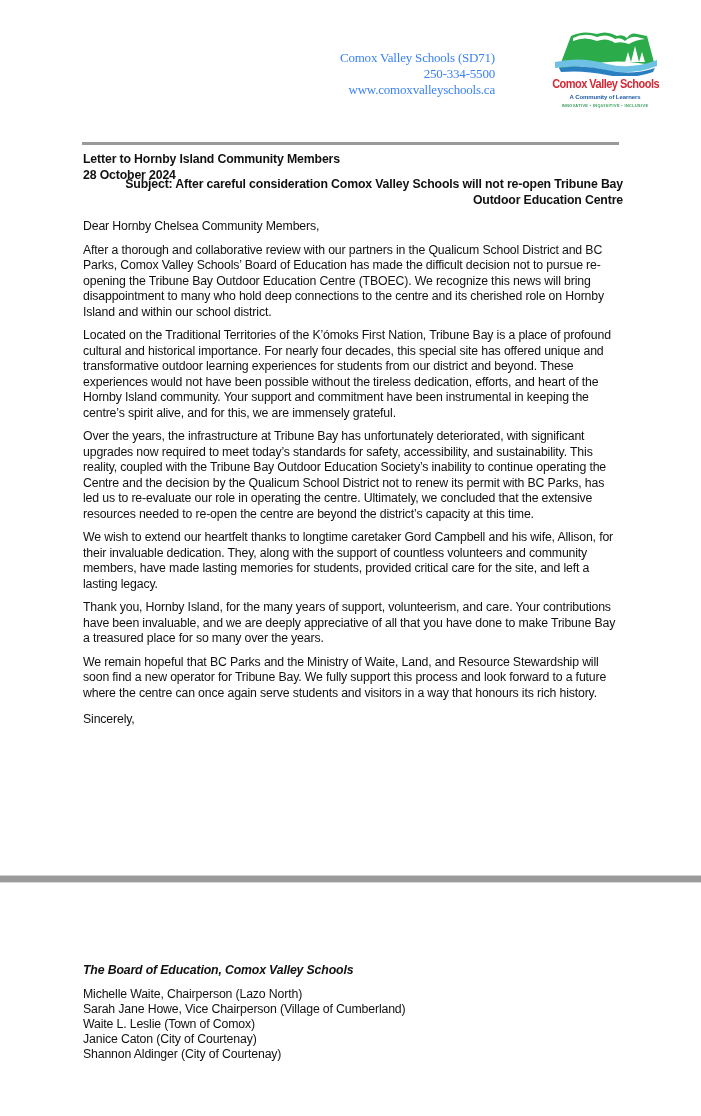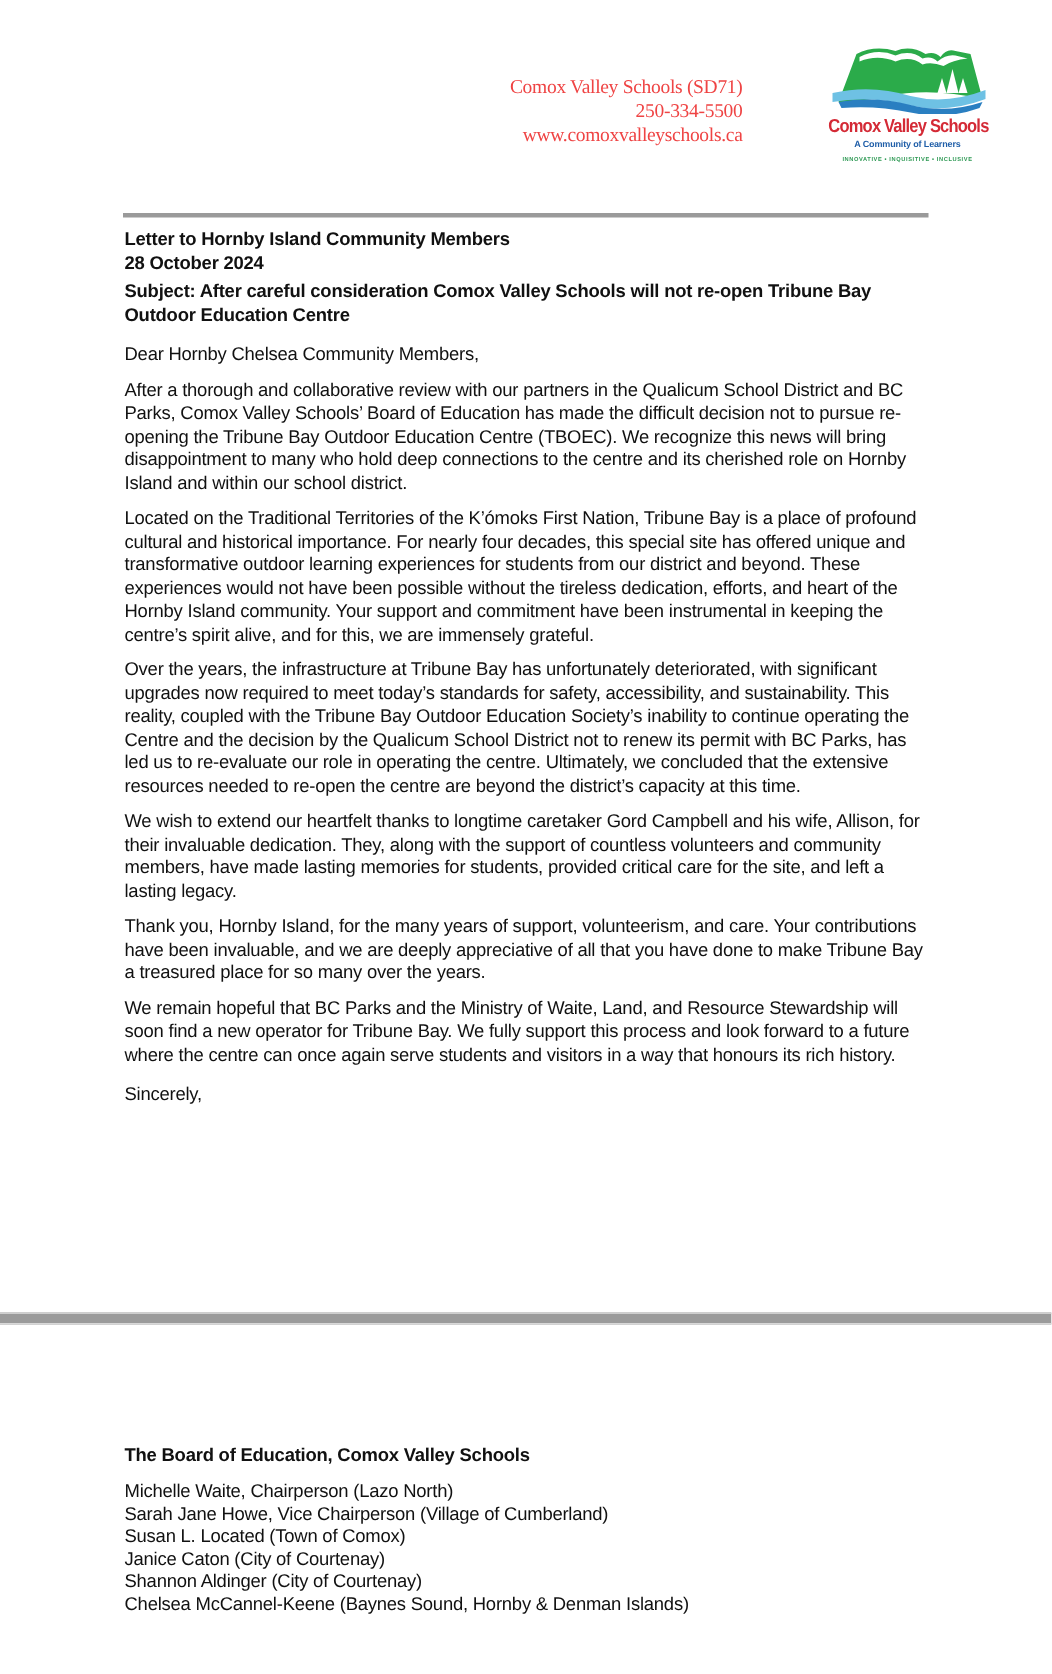--- a/index.html
+++ b/index.html
@@ -6,21 +6,21 @@
   body {
     width: 701px; height: 1116px; position: relative; overflow: hidden;
     font-family: "Liberation Sans", sans-serif; color: #111111;
   }
   .page { position: absolute; left: 0; top: 0; width: 701px; height: 1116px; }
 
   
   .address {
     position: absolute; right: 206px; top: 50px; width: 260px;
     text-align: right; font-family: "Liberation Serif", serif;
-    font-size: 13px; line-height: 16px; color: #ef4444; letter-spacing: -0.2px;
+    font-size: 13px; line-height: 16px; color: #3b82f6; letter-spacing: -0.2px;
   }
   .address div { white-space: nowrap; }
   .logo { position: absolute; left: 506px; top: 28px; width: 120px; height: 86px; margin-left: 39px; }
   .logo svg { position: absolute; left: 6px; top: 0; }
   .logo-name {
     position: absolute; left: 0; top: 49px; width: 120px; text-align: center;
     font-family: "Liberation Sans", sans-serif; font-weight: bold;
     font-size: 12.5px; color: #d42a36; letter-spacing: -0.6px; white-space: nowrap;
     transform: scaleX(0.88); transform-origin: center;
   }
@@ -38,36 +38,36 @@
   .header-rule {
     position: absolute; left: 82px; top: 142px; width: 537px; height: 3px;
     background: #9a9a9a;
   }
 
   .content {
     position: absolute; left: 83px; top: 152px; width: 540px;
     font-size: 12.3px; line-height: 15.5px; letter-spacing: -0.15px;
   }
   .letter-head { display: flex; justify-content: space-between; font-weight: bold; height: 16px; padding-right: 4px; flex-direction: column; }
-  .subject { font-weight: bold; margin-top: 19px; }
+  .subject { font-weight: bold; margin-top: 9px; text-align: right; }
   .para { margin: 0 0 8px 0; }
   .salutation { margin-top: 11px; margin-bottom: 8px; }
   .closing { margin-top: 11px; }
 
   .page-break {
     position: absolute; left: 0; top: 875px; width: 701px; height: 8px;
     background: #9b9b9b; border-top: 1px solid #cfcfcf; border-bottom: 1px solid #d8d8d8;
     box-sizing: border-box;
   }
 
   .board {
     position: absolute; left: 83px; top: 963px; width: 520px;
     font-size: 12.3px; line-height: 15px; letter-spacing: -0.15px;
   }
-  .board-title { font-weight: bold; margin-bottom: 9px; }
+  .board-title { font-weight: bold; margin-bottom: 9px; font-style: italic; }
   .member { white-space: nowrap; }
 </style>
 </head>
 <body>
 
 <div class="page">
 
   <div class="address">
     <div>Comox Valley Schools (SD71)</div>
     <div>250-334-5500</div>
@@ -112,19 +112,18 @@
     <p class="para">We remain hopeful that BC Parks and the Ministry of Waite, Land, and Resource Stewardship will soon find a new operator for Tribune Bay. We fully support this process and look forward to a future where the centre can once again serve students and visitors in a way that honours its rich history.</p>
     <div class="closing">Sincerely,</div>
   </div>
 
   <div class="page-break"></div>
 
   <div class="board">
     <div class="board-title">The Board of Education, Comox Valley Schools</div>
     <div class="member">Michelle Waite, Chairperson (Lazo North)</div>
     <div class="member">Sarah Jane Howe, Vice Chairperson (Village of Cumberland)</div>
-    <div class="member">Susan L. Located (Town of Comox)</div>
+    <div class="member">Waite L. Leslie (Town of Comox)</div>
     <div class="member">Janice Caton (City of Courtenay)</div>
     <div class="member">Shannon Aldinger (City of Courtenay)</div>
-    <div class="member">Chelsea McCannel-Keene (Baynes Sound, Hornby &amp; Denman Islands)</div>
   </div>
 
 </div>
 
 </body></html>

